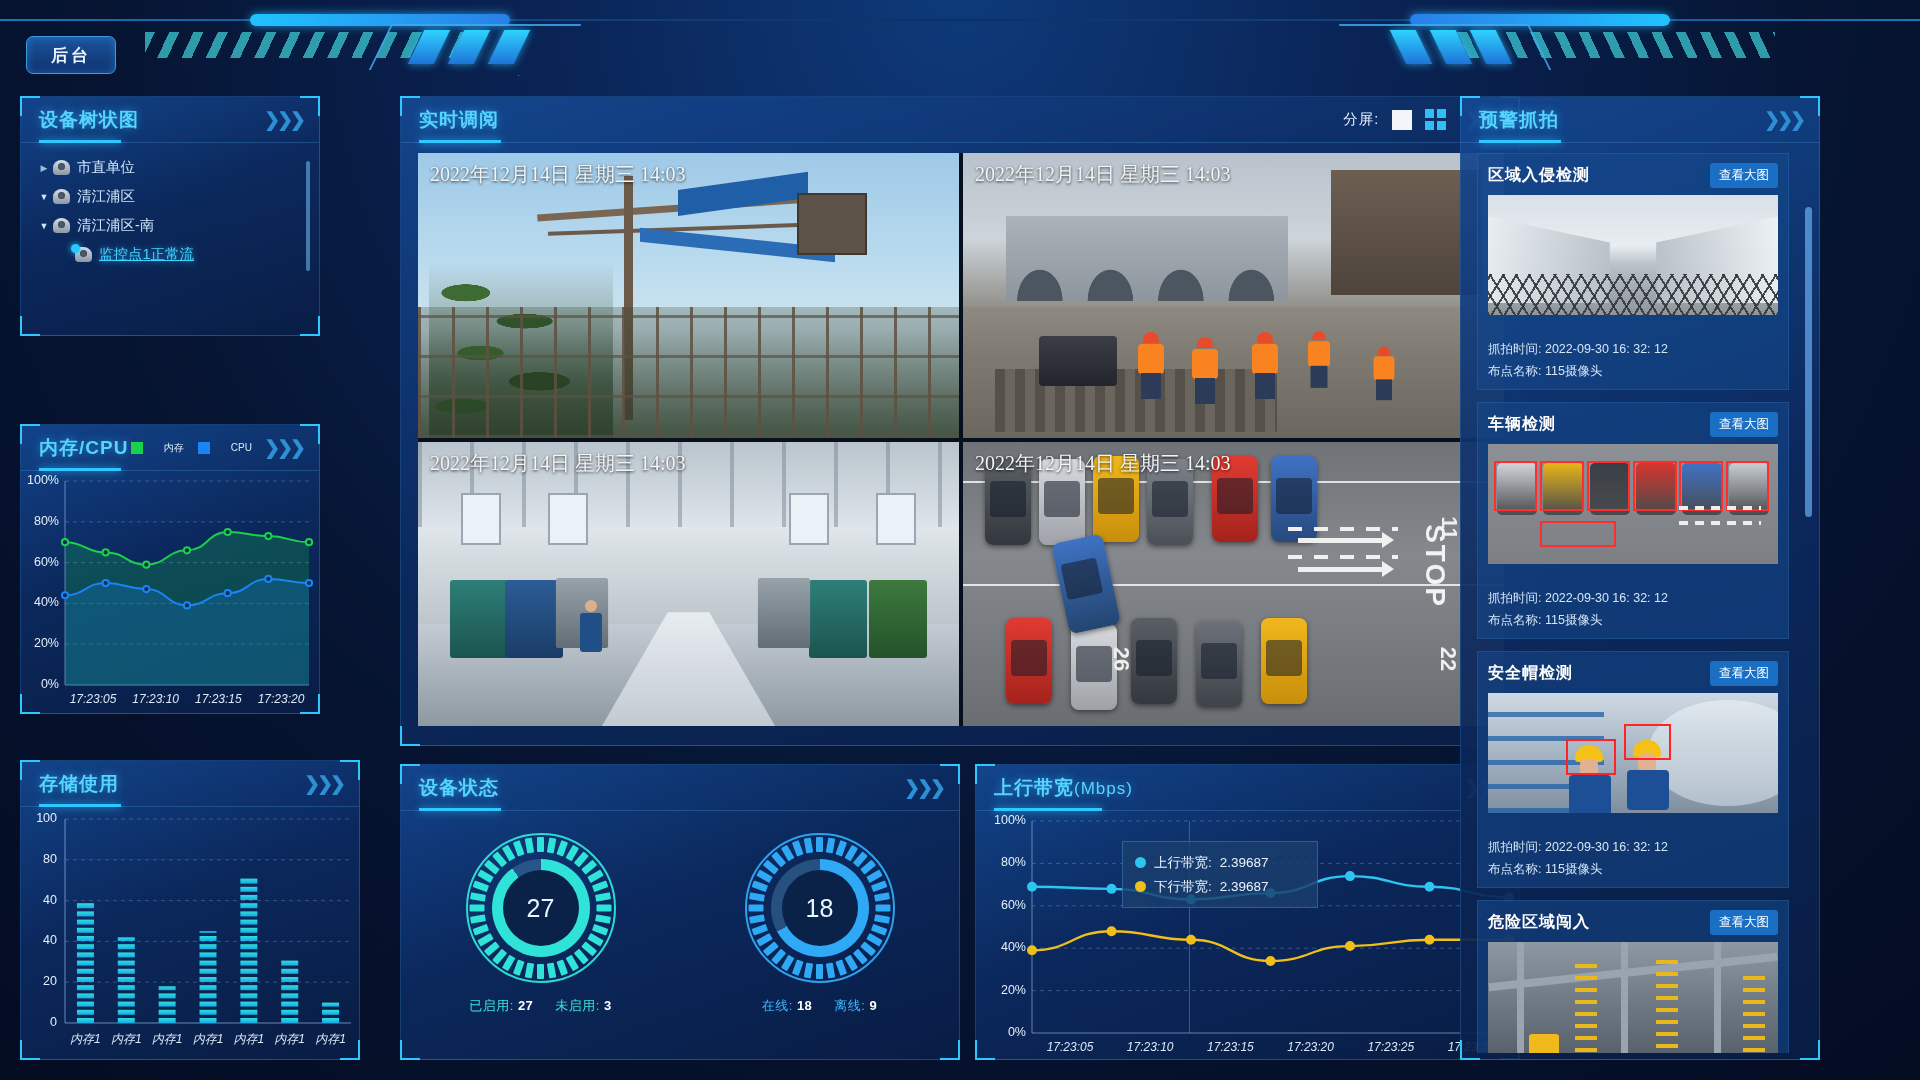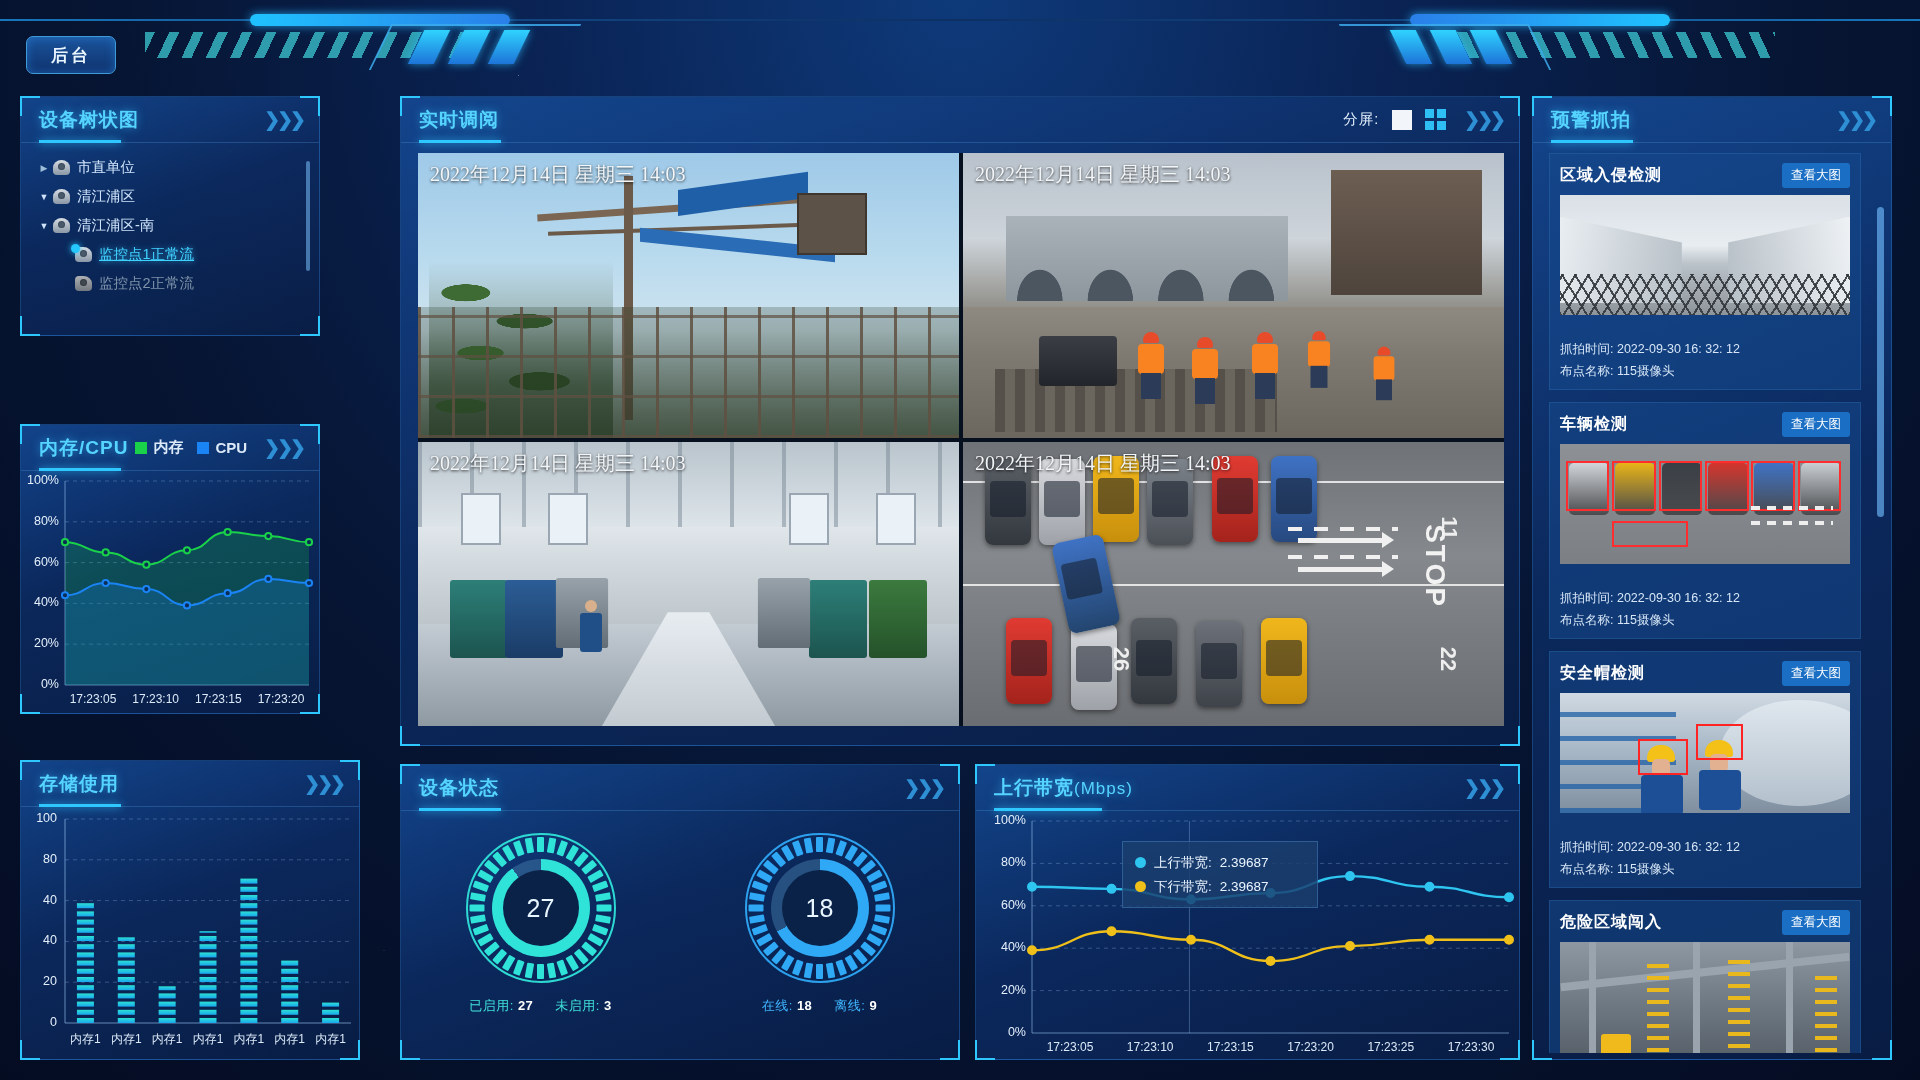--- a/index.html
+++ b/index.html
@@ -141,25 +141,25 @@
   .tnode.active .tlabel { color:#3fd3ff; text-decoration:underline; text-shadow:0 0 6px rgba(60,200,255,.7); }
   .tnode.dim .tlabel { color:#7f93aa; }
   .tnode.dim .cam-ico { filter:grayscale(.4) brightness(.8); }
   .tree-scroll {
     position:absolute; right:9px; top:64px; width:4px; height:110px;
     border-radius:2px; background:rgba(120,190,250,.55);
   }
   
   #mem-panel { left:20px; top:424px; width:300px; height:290px; }
   .legend { margin-left:auto; display:flex; align-items:center; gap:14px; margin-right:10px; }
-  .lg { display:flex; align-items:center; gap:6px; font-size:15px; color:#dbe9f8;font-weight:bold; }
+  .lg { display:flex; align-items:center; gap:21px; font-size:10px; color:#dbe9f8; }
   .lg i { width:12px; height:12px; display:block; }
   .chart-area { position:relative; }
   .ylab { position:absolute; font-size:12.5px; color:#e4effb; text-align:right; }
-  .xlab { position:absolute; font-size:12px; color:#dbe9f8; text-align:center; }
+  .xlab { position:absolute; font-size:12px; color:#dbe9f8; text-align:center;font-style:italic; }
   
   #store-panel { left:20px; top:760px; width:340px; height:300px; }
   
   #video-panel { left:400px; top:96px; width:1120px; height:650px; }
   .split-ctl { margin-left:auto; display:flex; align-items:center; gap:13px; }
   .split-label { font-size:14.5px; color:#e6f2ff; letter-spacing:1px; }
   .sq1 { width:20px; height:20px; background:#f2f6fa; cursor:pointer; }
   .sq4 { width:21px; height:21px; display:grid; grid-template-columns:1fr 1fr; grid-template-rows:1fr 1fr; gap:2.5px; cursor:pointer; }
   .sq4 span { background:#2ec0f5; display:block; }
   .vgrid {
@@ -291,21 +291,21 @@
   
   #bw-panel { left:975px; top:764px; width:545px; height:296px; }
   .tooltip {
     position:absolute; left:146px; top:30px; width:196px; padding:9px 12px;
     background:rgba(26,62,110,.82); border:1px solid rgba(90,160,225,.35);
     font-size:13.5px; color:#eaf4ff; line-height:1.75;
   }
   .tooltip .row { display:flex; align-items:center; gap:8px; white-space:nowrap; }
   .tooltip .dot { width:11px; height:11px; border-radius:50%; flex:0 0 11px; }
   
-  #alert-panel { left:1532px; top:96px; width:360px; height:964px; }
+  #alert-panel { left:1460px; top:96px; width:360px; height:964px; }
   .alert-scroll {
     position:absolute; right:7px; top:110px; width:7px; height:310px;
     border-radius:4px; background:rgba(110,185,250,.65);
   }
   .alist { position:absolute; left:16px; top:56px; width:312px; height:900px; overflow:hidden; }
   .acard { margin-bottom:12px; background:rgba(22,72,140,.55); border:1px solid rgba(60,135,205,.25); padding:9px 10px 8px; }
   .acard-head { display:flex; align-items:center; margin-bottom:7px; }
   .acard-title { font-size:16px; font-weight:bold; color:#ffffff; letter-spacing:1px; }
   .view-btn {
     margin-left:auto; background:#1a6fc4; color:#fff; font-size:12.5px;
@@ -393,25 +393,20 @@
         <span class="caret open">▼</span>
         <span class="cam-ico"></span>
         <span class="tlabel">清江浦区-南</span>
       </div>
       <div class="tnode active stream" style="padding-left: 28px;">
         <span class="caret"></span>
         <span class="cam-ico">
           <i class="dot-on"></i>
         </span>
         <span class="tlabel">监控点1正常流</span>
-      </div>
-      <div class="tnode dim stream" style="padding-left: 28px;">
-        <span class="caret"></span>
-        <span class="cam-ico"></span>
-        <span class="tlabel">监控点2正常流</span>
       </div>
     </div>
   <div class="tree-scroll"></div>
 </div>
 
 <div class="panel" id="mem-panel">
   <span class="cnr tl"></span>
     <span class="cnr tr"></span>
     <span class="cnr bl"></span>
     <span class="cnr br"></span>

